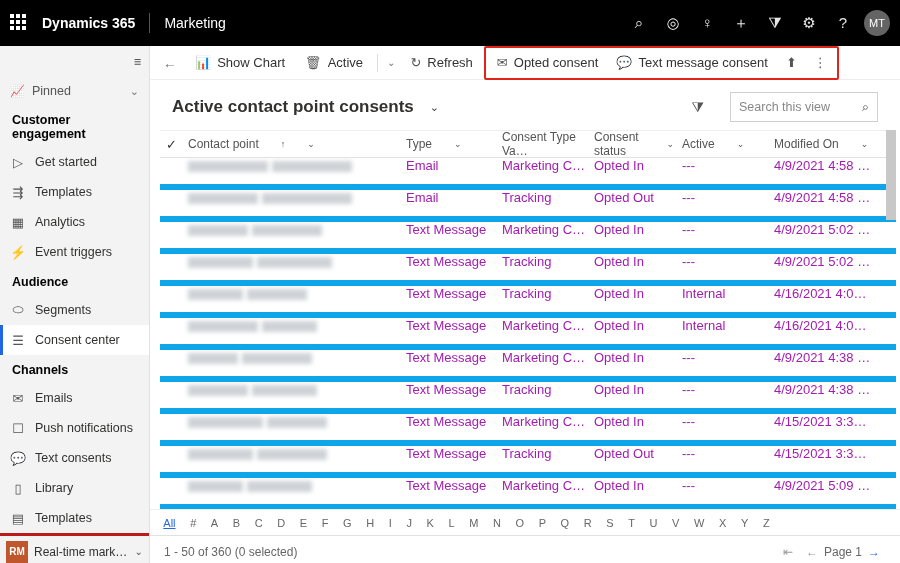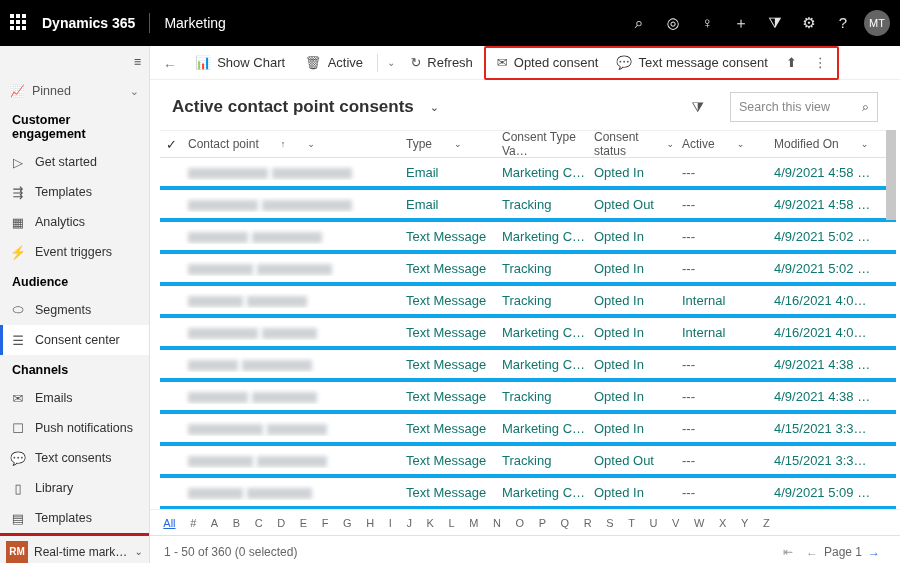--- a/index.html
+++ b/index.html
@@ -56,21 +56,21 @@
 .viewhdr .search{border:1px solid #d0d0d0;height:30px;width:148px;display:flex;align-items:center;padding:0 8px;color:#888;font-size:12.5px}
 .viewhdr .search .sic{margin-left:auto;color:#555}
 
 
 .tblwrap{flex:1;overflow:hidden;position:relative;margin:0 4px 0 10px}
 .thead{display:flex;align-items:center;height:28px;border-top:1px solid #eee;border-bottom:1px solid #e1e1e1;font-size:12px;color:#555;padding:0 10px 0 6px}
 .thead .chk{width:18px;font-size:13px;color:#333}
 .thead .col{display:flex;align-items:center;gap:22px;padding:0 4px}
 .thead .sort{font-size:9px}
 .tbody{display:block}
-.row{display:flex;align-items:center;height:32px;border-bottom:4px solid #0ea5e9;padding:0 10px 0 6px;font-size:13px;color:#0f766e}
+.row{display:flex;height:32px;border-bottom:6px solid #0ea5e9;padding:0 10px 0 6px;font-size:13px;color:#a21caf}
 .row .chk{width:18px}
 .row .cell{padding:0 4px;white-space:nowrap;overflow:hidden;text-overflow:ellipsis}
 .c-cp{width:218px}
 .c-ty{width:96px}
 .c-ct{width:92px}
 .c-cs{width:88px}
 .c-sr{width:92px}
 .c-mo{width:110px}
 .blur{display:inline-block;height:11px;background:#cfd3d7;filter:blur(2px);vertical-align:middle}
 

